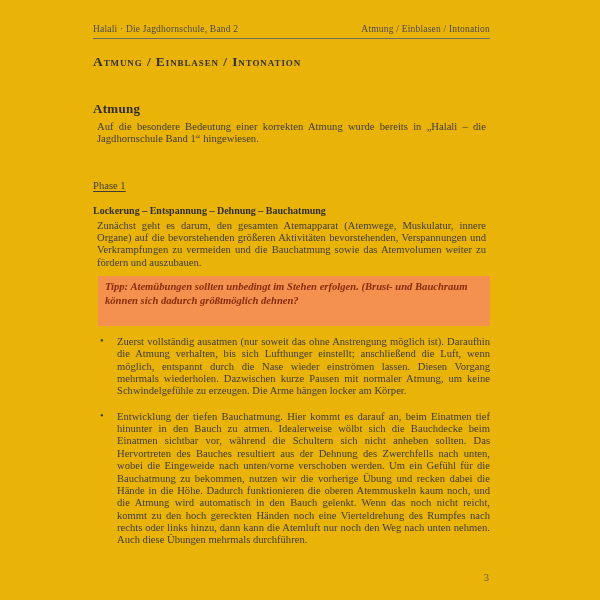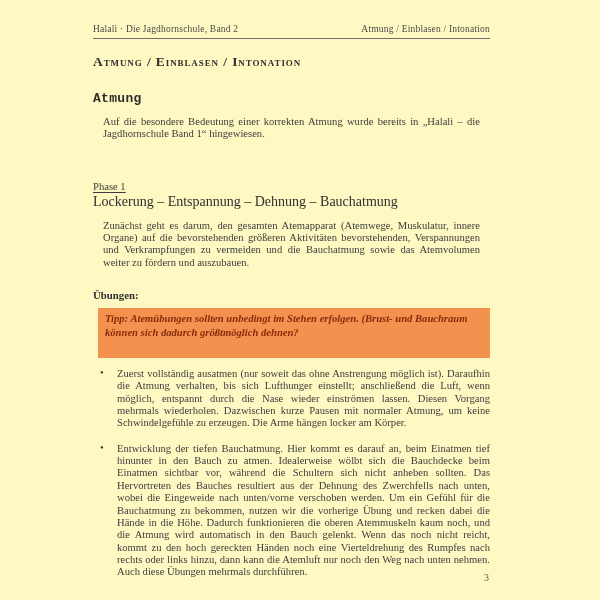--- a/index.html
+++ b/index.html
@@ -2,54 +2,54 @@
 <html lang="de"><head>
 <meta charset="utf-8">
 <style>
   html,body{margin:0;padding:0;}
   body{
     width:600px;height:600px;background:#ffffff;
     font-family:"Liberation Serif","DejaVu Serif",serif;
     color:#3a3a3a;
     -webkit-font-smoothing:antialiased;
   }
-  .page{position:relative;width:600px;height:600px;background:#fef9c3;overflow:hidden;}
+  .page{position:relative;width:600px;height:600px;background:#eab308;overflow:hidden;}
   .content{position:absolute;left:93px;top:0;width:397px;}
 
   .running-header{
     display:flex;justify-content:space-between;align-items:flex-end;
     padding-top:24px;padding-bottom:4px;
     border-bottom:1px solid #6e6e6e;
     font-size:9.5px;color:#4a4a4a;letter-spacing:0.2px;
   }
 
   .doc-title{
     margin-top:15px;
     font-size:13.5px;font-weight:bold;color:#2f2f2f;
     font-variant:small-caps;letter-spacing:0.9px;
   }
 
   .h-atmung{
-    margin-top:21px;
-    font-size:13px;font-weight:bold;color:#2c2c2c;letter-spacing:0.3px;font-family:Liberation Mono, monospace;
+    margin-top:31px;
+    font-size:13px;font-weight:bold;color:#2c2c2c;letter-spacing:0.3px;
   }
 
   p.body-text{
-    margin:10px;font-size:10.6px;line-height:12.35px;text-align:justify;color:#3c3c3c;
+    margin:4px;font-size:10.6px;line-height:12.35px;text-align:justify;color:#3c3c3c;
   }
   .intro{margin-top:11px;}
 
   .phase-label{
     margin-top:30px;display:inline-block;
     font-size:10.6px;color:#3c3c3c;
     text-decoration:underline;text-underline-offset:2px;text-align:right;
   }
 
   .bold-heading{
-    font-size:14px;font-weight:normal;color:#2e2e2e;
+    margin-top:12px;font-size:10px;font-weight:bold;color:#2e2e2e;
   }
   .uebungen-heading{
     margin-top:20px;font-size:10.8px;font-weight:bold;color:#2e2e2e;
   }
 
   .tip-box{
     margin-top:7px;margin-left:5px;
     padding:4px 8px 19px 7px;
     background:#f4914e;
     font-size:10.6px;line-height:13.5px;
@@ -88,21 +88,20 @@
 
     <div class="h-atmung">Atmung</div>
 
     <p class="body-text intro">Auf die besondere Bedeutung einer korrekten Atmung wurde bereits in „Halali – die Jagdhornschule Band 1“ hingewiesen.</p>
 
     <span class="phase-label">Phase 1</span>
 
     <div class="bold-heading">Lockerung – Entspannung – Dehnung – Bauchatmung</div>
     <p class="body-text">Zunächst geht es darum, den gesamten Atemapparat (Atemwege, Muskulatur, innere Organe) auf die bevorstehenden größeren Aktivitäten bevorstehenden, Verspannungen und Verkrampfungen zu vermeiden und die Bauchatmung sowie das Atemvolumen weiter zu fördern und auszubauen.</p>
 
-    <div class="uebungen-heading">Übungen:</div>
 
     <div class="tip-box">
       <span>Tipp: Atemübungen sollten unbedingt im Stehen erfolgen. (Brust- und Bauchraum können sich dadurch größtmöglich dehnen?</span>
     </div>
 
     <ul class="exercise-list">
       <li>
         <span class="marker">•</span>
         <span>Zuerst vollständig ausatmen (nur soweit das ohne Anstrengung möglich ist). Daraufhin die Atmung verhalten, bis sich Lufthunger einstellt; anschließend die Luft, wenn möglich, entspannt durch die Nase wieder einströmen lassen. Diesen Vorgang mehrmals wiederholen. Dazwischen kurze Pausen mit normaler Atmung, um keine Schwindelgefühle zu erzeugen. Die Arme hängen locker am Körper.</span>
       </li>

